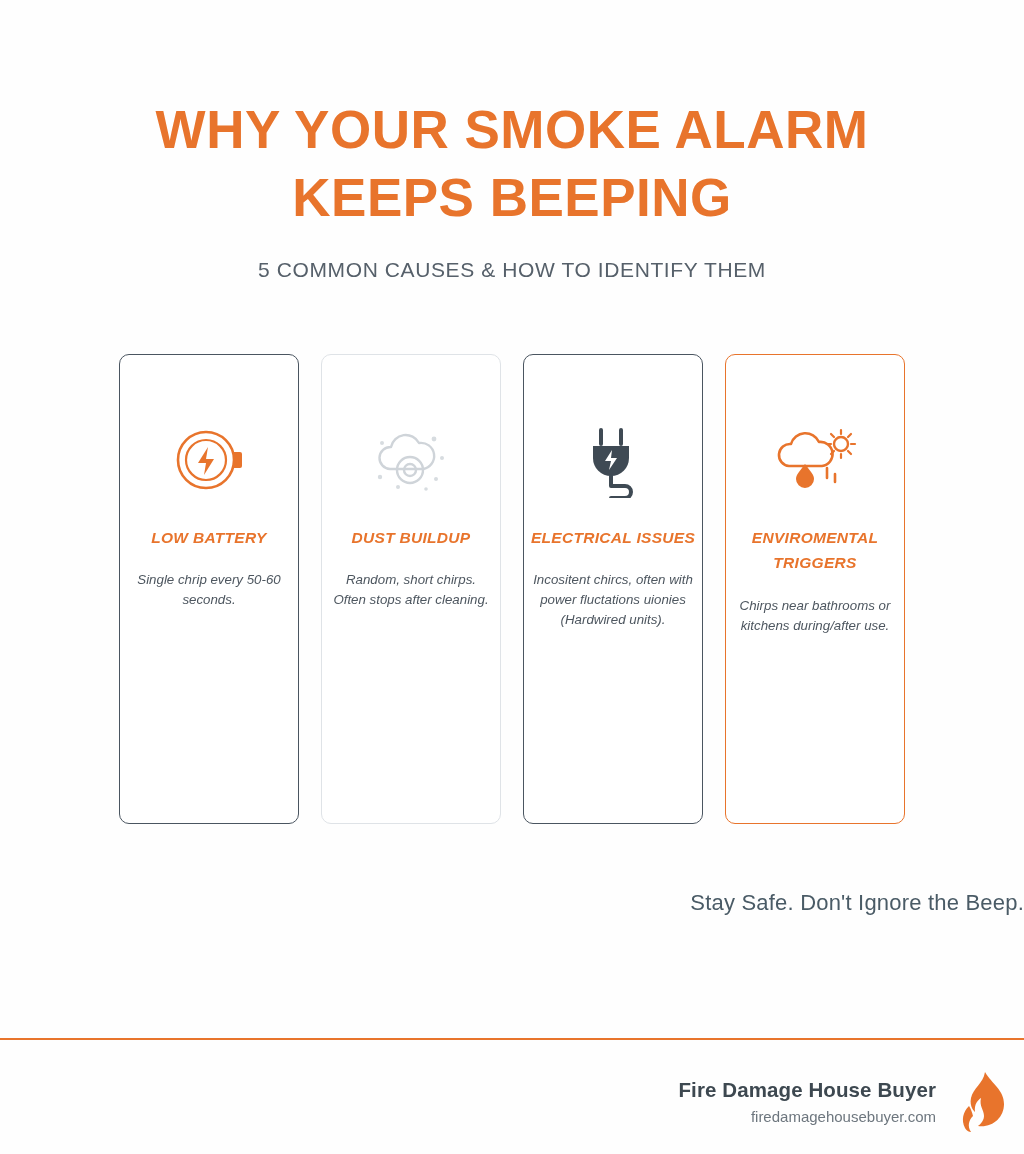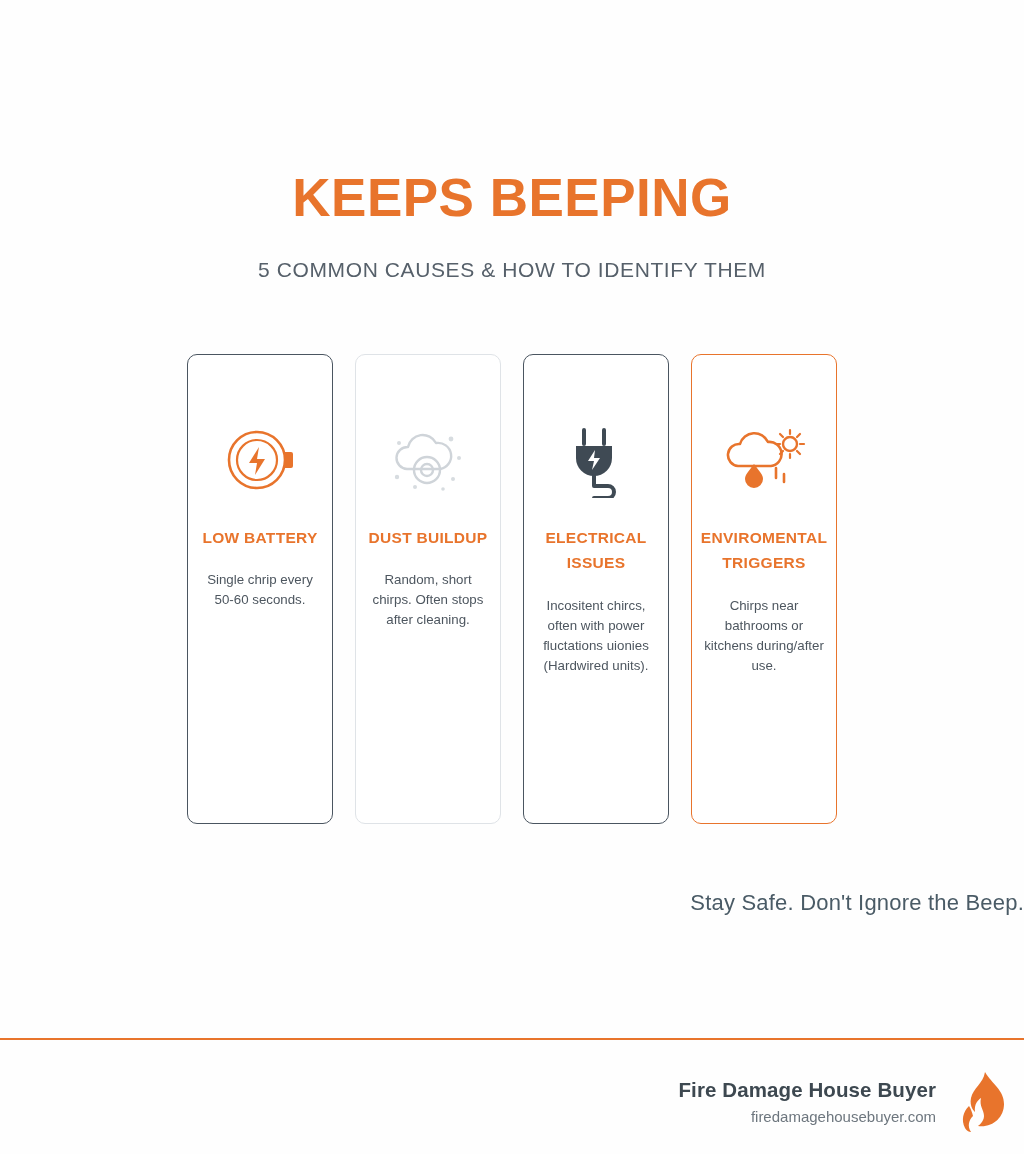--- a/index.html
+++ b/index.html
@@ -49,30 +49,31 @@
 
   
   .cards {
     margin-top: 72px;
     display: flex;
     justify-content: center;
     gap: 22px;
     padding: 0 40px;
   }
   .card {
-    width: 146px;
+    width: 180px;
     height: 470px;
     border-radius: 10px;
     background: #ffffff;
     border: 1.5px solid #c9ced4;
     box-sizing: border-box;
     display: flex;
     flex-direction: column;
     align-items: center;
     padding-top: 62px;
+    font-style: italic;
   }
   .card.accent-orange { border-color: #e8742c; }
   .card.accent-dark   { border-color: #4a5560; }
   .card.accent-light  { border-color: #dfe3e7; }
   .card.accent-blue   { border-color: #9fb2c0; }
 
   .icon-wrap {
     height: 86px;
     display: flex;
     align-items: center;
@@ -149,21 +150,21 @@
     justify-content: center;
   }
 </style>
 </head>
 <body>
 
 <div class="page">
 
   <div class="header">
     <h1 class="title">
-      <br>
+      <span>WHY YOUR SMOKE ALARM</span><br>
       <span>KEEPS BEEPING</span>
     </h1>
     <div class="subtitle">5 COMMON CAUSES &amp; HOW TO IDENTIFY THEM</div>
   </div>
 
   <div class="cards">
 
     <div class="card accent-dark">
       <div class="icon-wrap">
         <svg width="78" height="70" viewBox="0 0 78 70">

